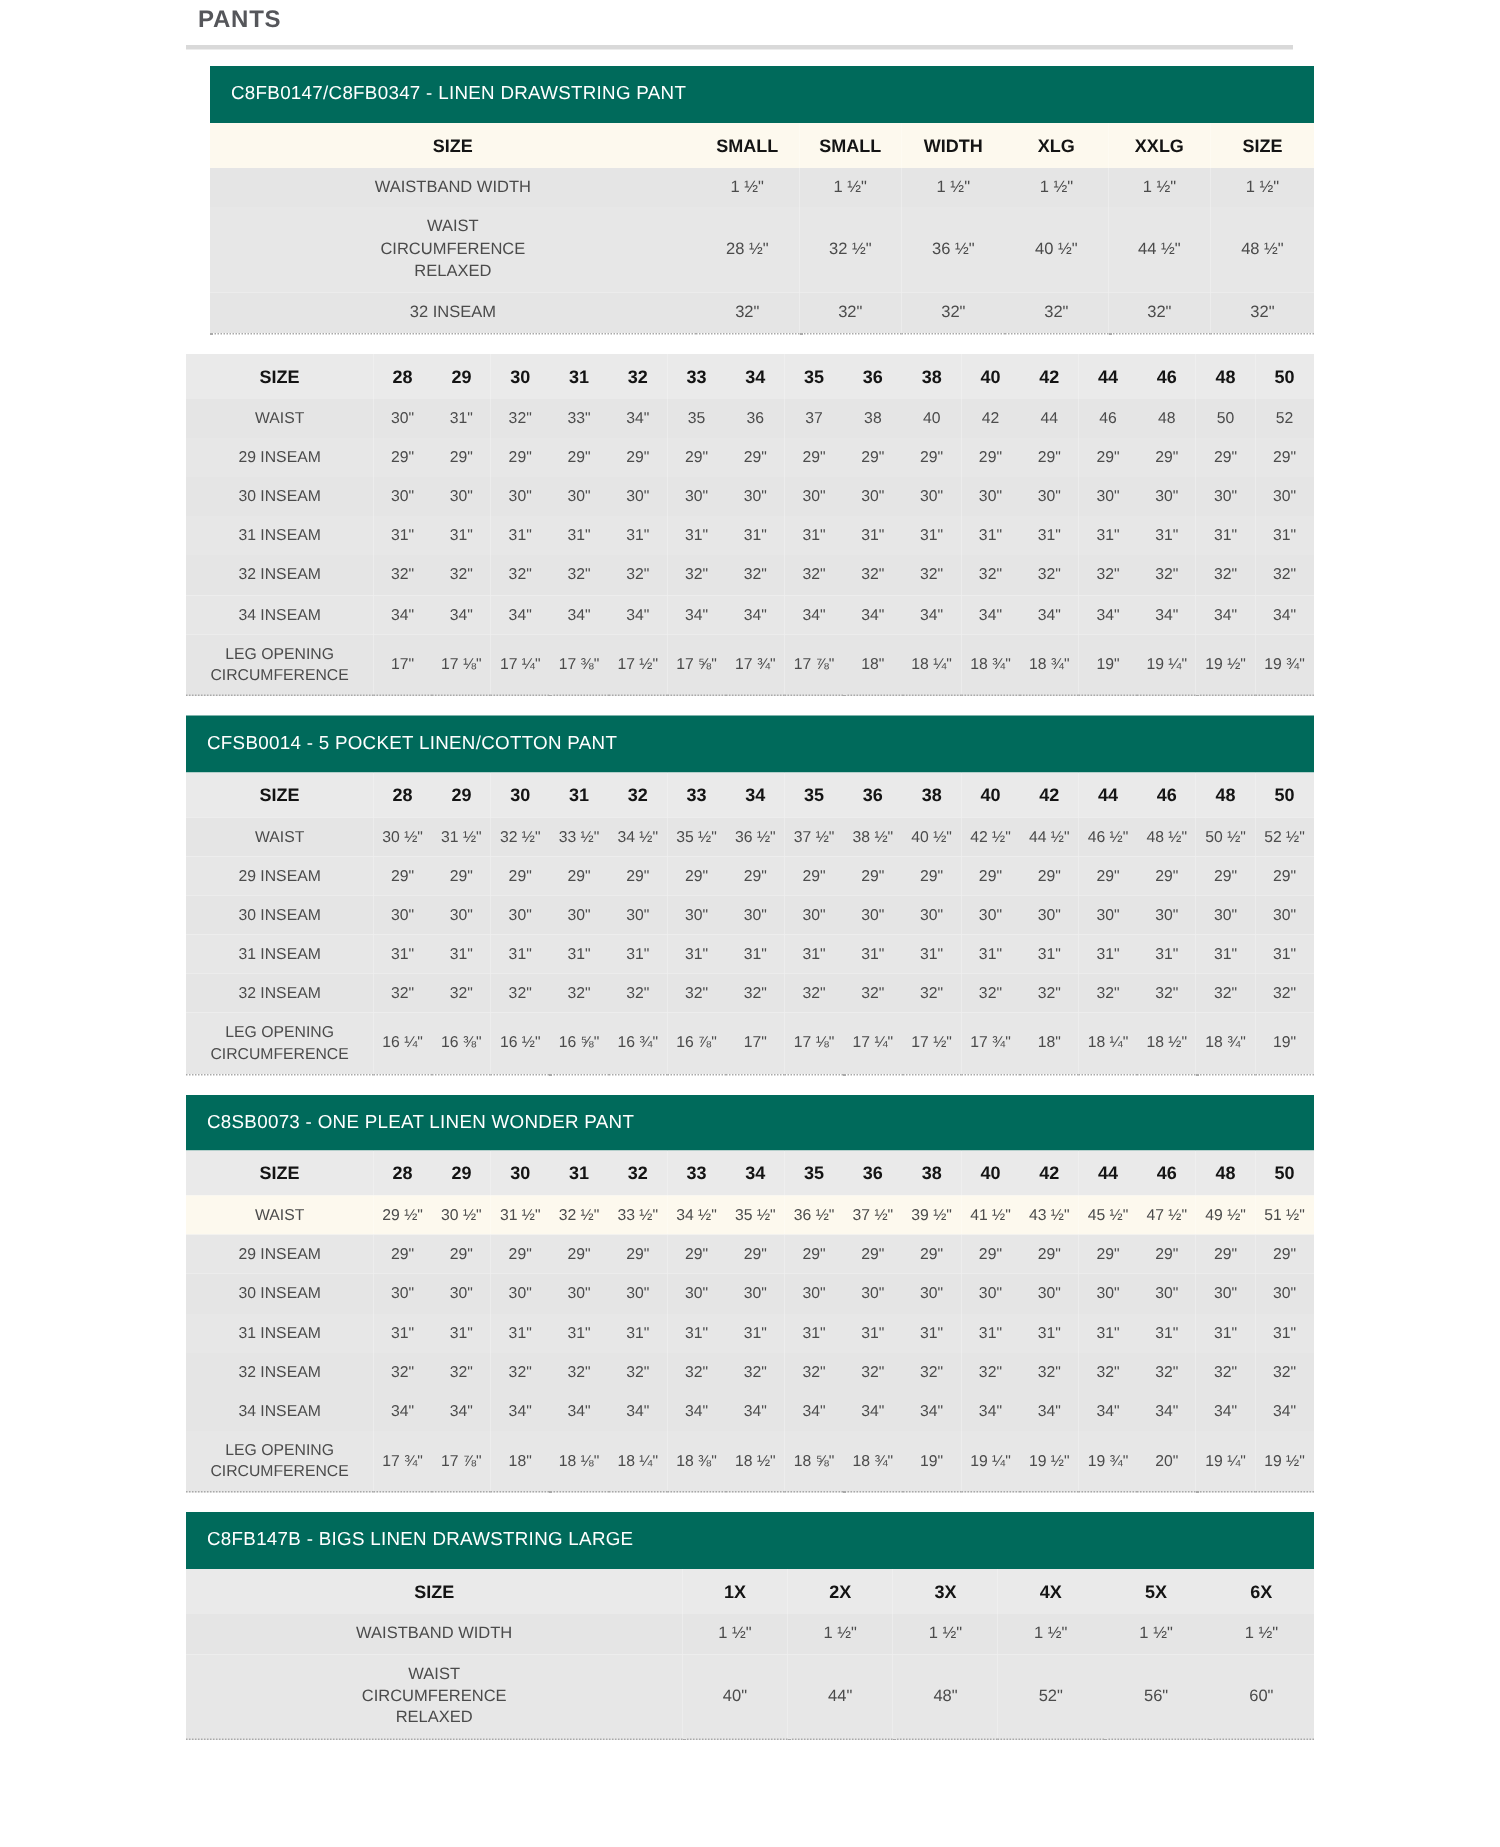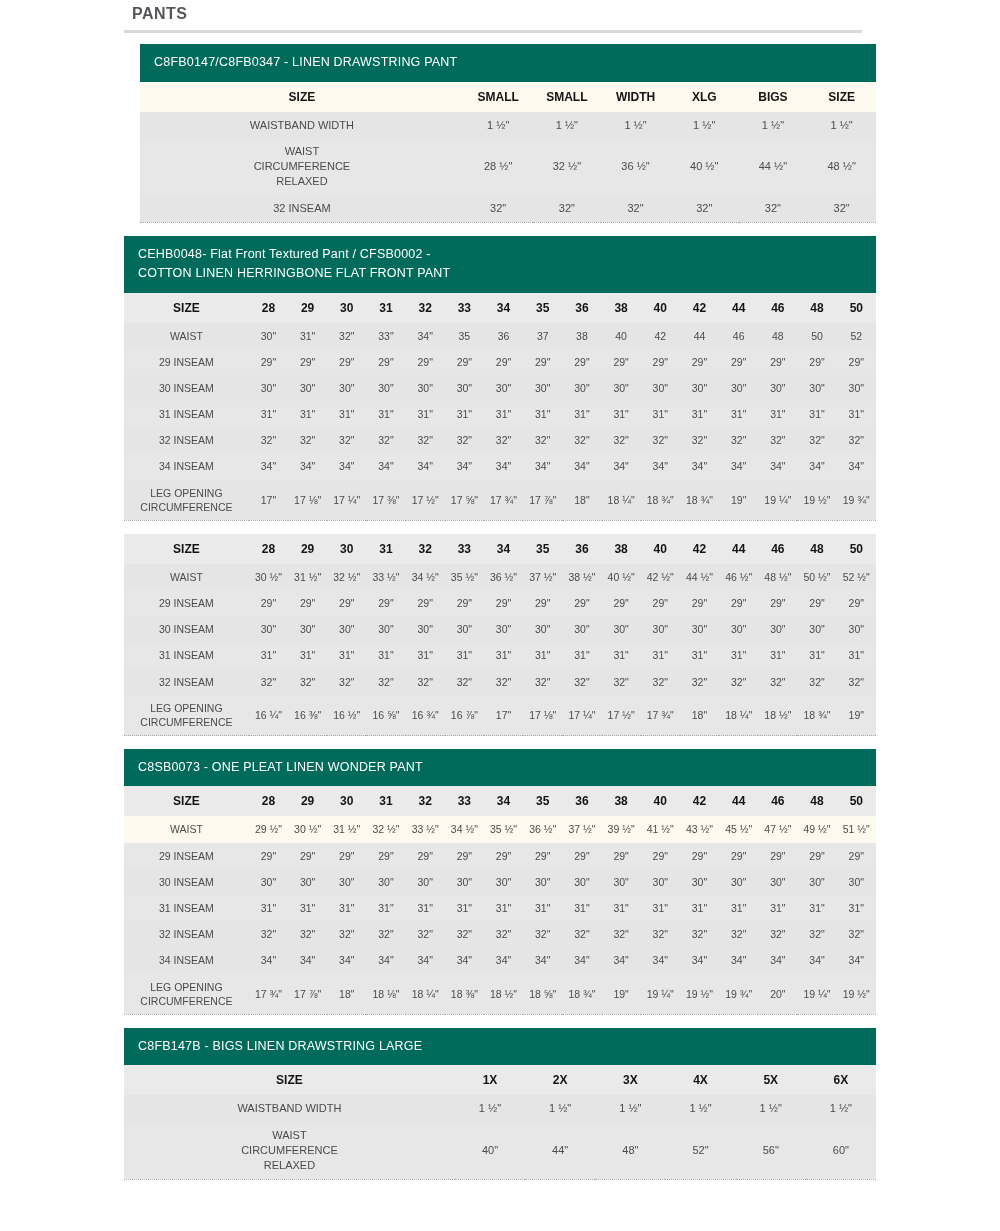--- a/index.html
+++ b/index.html
@@ -61,21 +61,21 @@
               <col>
               <col>
             </colgroup>
             <tbody>
               <tr class="header-row tone-cream">
                 <th class="size-label">SIZE</th>
                 <th class="size-col">SMALL</th>
                 <th class="size-col">SMALL</th>
                 <th class="size-col">WIDTH</th>
                 <th class="size-col">XLG</th>
-                <th class="size-col">BIGS</th>
+                <th class="size-col">XXLG</th>
                 <th class="size-col">SIZE</th>
               </tr>
               <tr class="data-row tone-dark">
                 <td class="row-label">
                   <div>WAISTBAND WIDTH</div>
                 </td>
                 <td class="val">1 ½"</td>
                 <td class="val">1 ½"</td>
                 <td class="val">1 ½"</td>
                 <td class="val">1 ½"</td>
@@ -103,24 +103,20 @@
                 <td class="val">32"</td>
                 <td class="val">32"</td>
                 <td class="val">32"</td>
                 <td class="val">32"</td>
                 <td class="val">32"</td>
               </tr>
             </tbody>
           </table>
         </section>
         <section class="chart">
-          <div class="chart-title">
-            <div class="title-line">CEHB0048- Flat Front Textured Pant / CFSB0002 -</div>
-            <div class="title-line">COTTON LINEN HERRINGBONE FLAT FRONT PANT</div>
-          </div>
           <table class="size-table layout-narrow">
             <colgroup>
               <col class="col-label">
               <col>
               <col>
               <col>
               <col>
               <col>
               <col>
               <col>
@@ -299,20 +295,23 @@
                 <td class="val">18 ¾"</td>
                 <td class="val">19"</td>
                 <td class="val">19 ¼"</td>
                 <td class="val">19 ½"</td>
                 <td class="val">19 ¾"</td>
               </tr>
             </tbody>
           </table>
         </section>
         <section class="chart">
+          <div class="chart-title">
+            <div class="title-line">CFSB0014 - 5 POCKET LINEN/COTTON PANT</div>
+          </div>
           <table class="size-table layout-narrow">
             <colgroup>
               <col class="col-label">
               <col>
               <col>
               <col>
               <col>
               <col>
               <col>
               <col>

